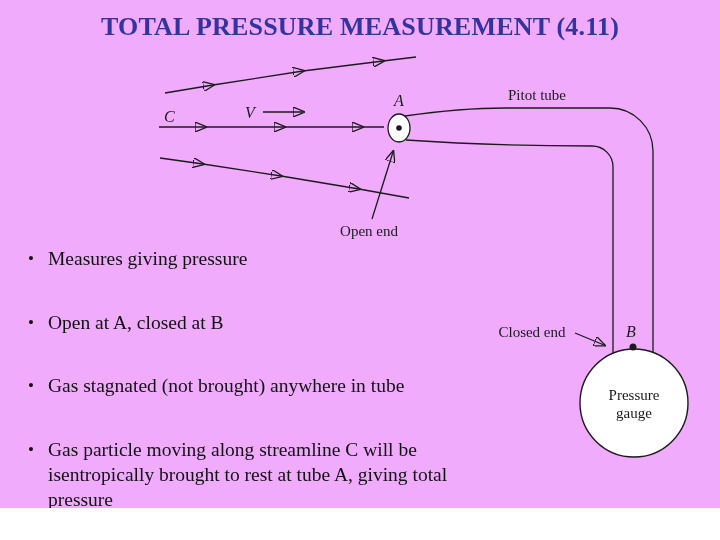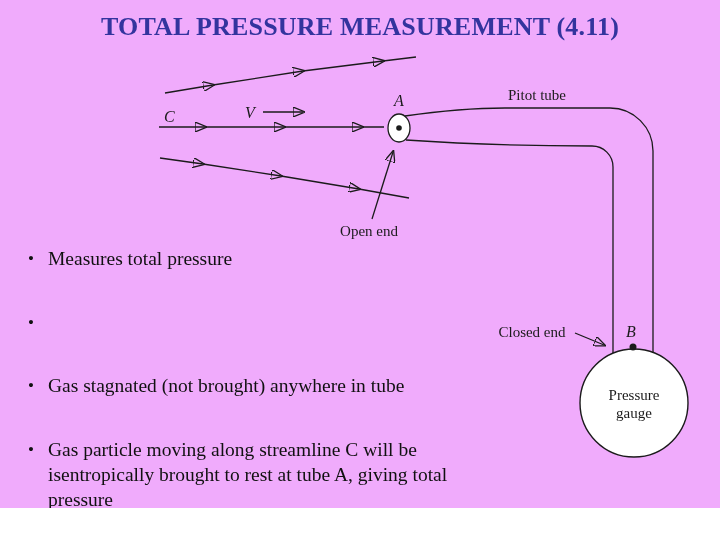--- a/index.html
+++ b/index.html
@@ -123,24 +123,25 @@
     <text class="lbl" x="537" y="100" text-anchor="middle">Pitot tube</text>
     <text class="lbl" x="369" y="236" text-anchor="middle">Open end</text>
     <text class="lbl" x="532" y="337" text-anchor="middle">Closed end</text>
     <text class="gauge-lbl" x="634" y="400">Pressure</text>
     <text class="gauge-lbl" x="634" y="418">gauge</text>
   </svg>
 
   <ul class="bullets">
     <li class="bullet" style="top:246px">
       <span class="marker">•</span>
-      <span class="text">Measures total pressure</span>
+      <span class="text">Measures giving pressure</span>
     </li>
     <li class="bullet" style="top:310px">
       <span class="marker">•</span>
+      <span class="text">Open at A, closed at B</span>
     </li>
     <li class="bullet" style="top:373px">
       <span class="marker">•</span>
       <span class="text">Gas stagnated (not brought) anywhere in tube</span>
     </li>
     <li class="bullet wrap" style="top:437px">
       <span class="marker">•</span>
       <span class="text">Gas particle moving along streamline C will be isentropically brought to rest at tube A, giving total pressure</span>
     </li>
   </ul>

